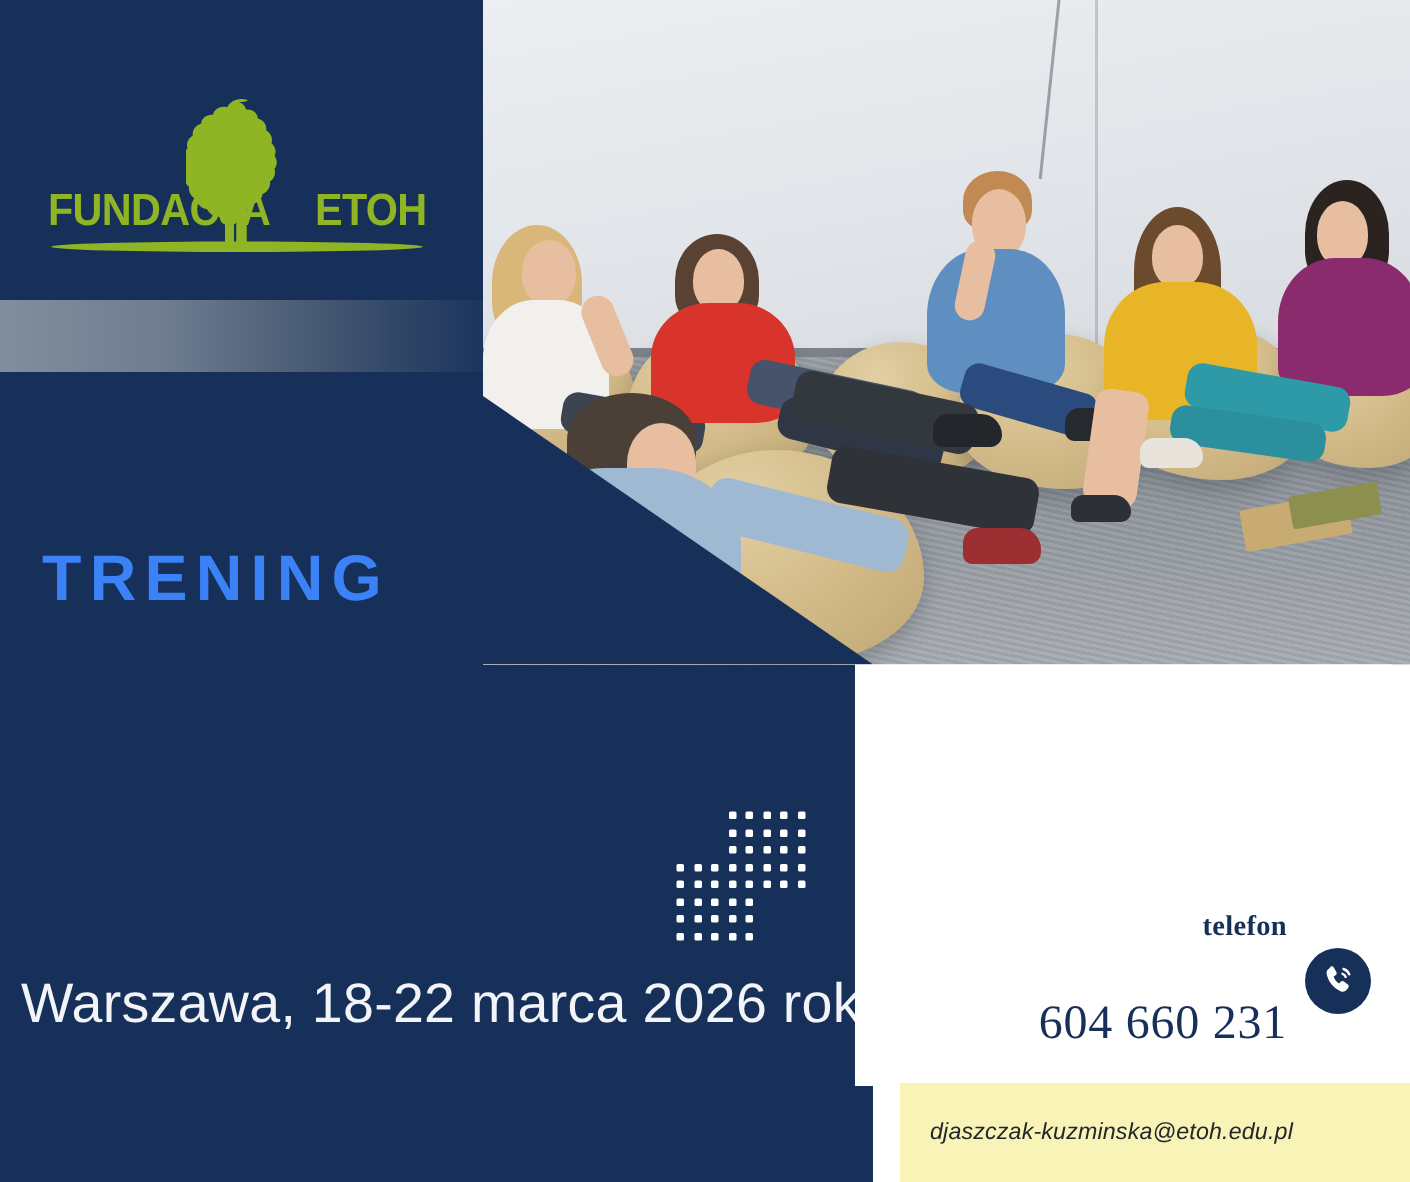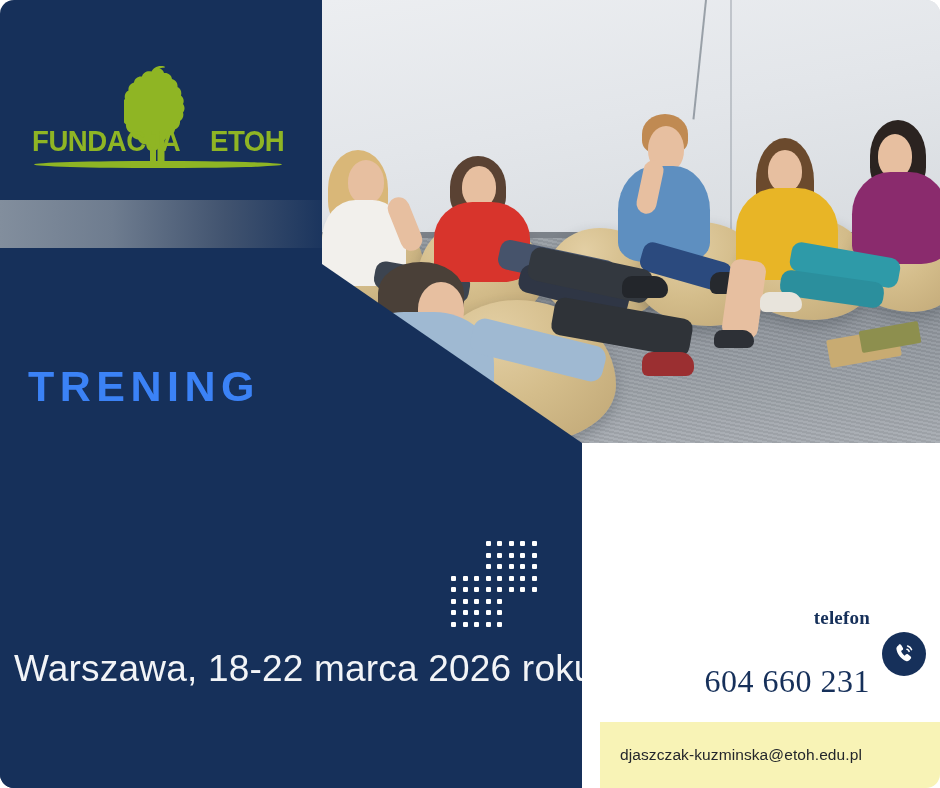--- a/index.html
+++ b/index.html
@@ -13,21 +13,20 @@
   }
 
   
   .poster {
     position: relative;
     width: 940px;
     height: 788px;
     overflow: hidden;
     background: #ffffff;
     user-select: none;
-    border-radius: 14px;
   }
 
   
   .navy-left {
     position: absolute;
     left: 0; top: 0;
     width: 322px;
     height: 788px;
     background: #16305a;
   }
@@ -220,21 +219,21 @@
   }
   .dots-white .cell.on::before { background: #ffffff; }
   .dots-navy  .cell.on::before { background: #1d3a65; }
 
   .dots-navy-tri { left: 602px; top: 466px; }
   .dots-white-step { left: 448px; top: 538px; }
 
   
   .contact-panel {
     position: absolute;
-    left: 582px; top: 443px;
+    left: 570px; top: 443px;
     width: 358px; height: 281px;
     background: #ffffff;
   }
   .contact-row {
     position: absolute;
     display: flex;
     align-items: center;
   }
   .contact-text {
     text-align: right;
@@ -281,20 +280,21 @@
     display: flex;
     align-items: center;
   }
   .email-text {
     padding-left: 20px;
     color: #23262b;
     font-family: "Liberation Sans", sans-serif;
     font-size: 15.5px;
     letter-spacing: 0.1px;
     white-space: nowrap;
+    font-style: italic;
   }
 </style>
 </head>
 <body>
 
 <div class="poster">
 
   <div class="navy-left"></div>
   <div class="navy-lower"></div>
 

